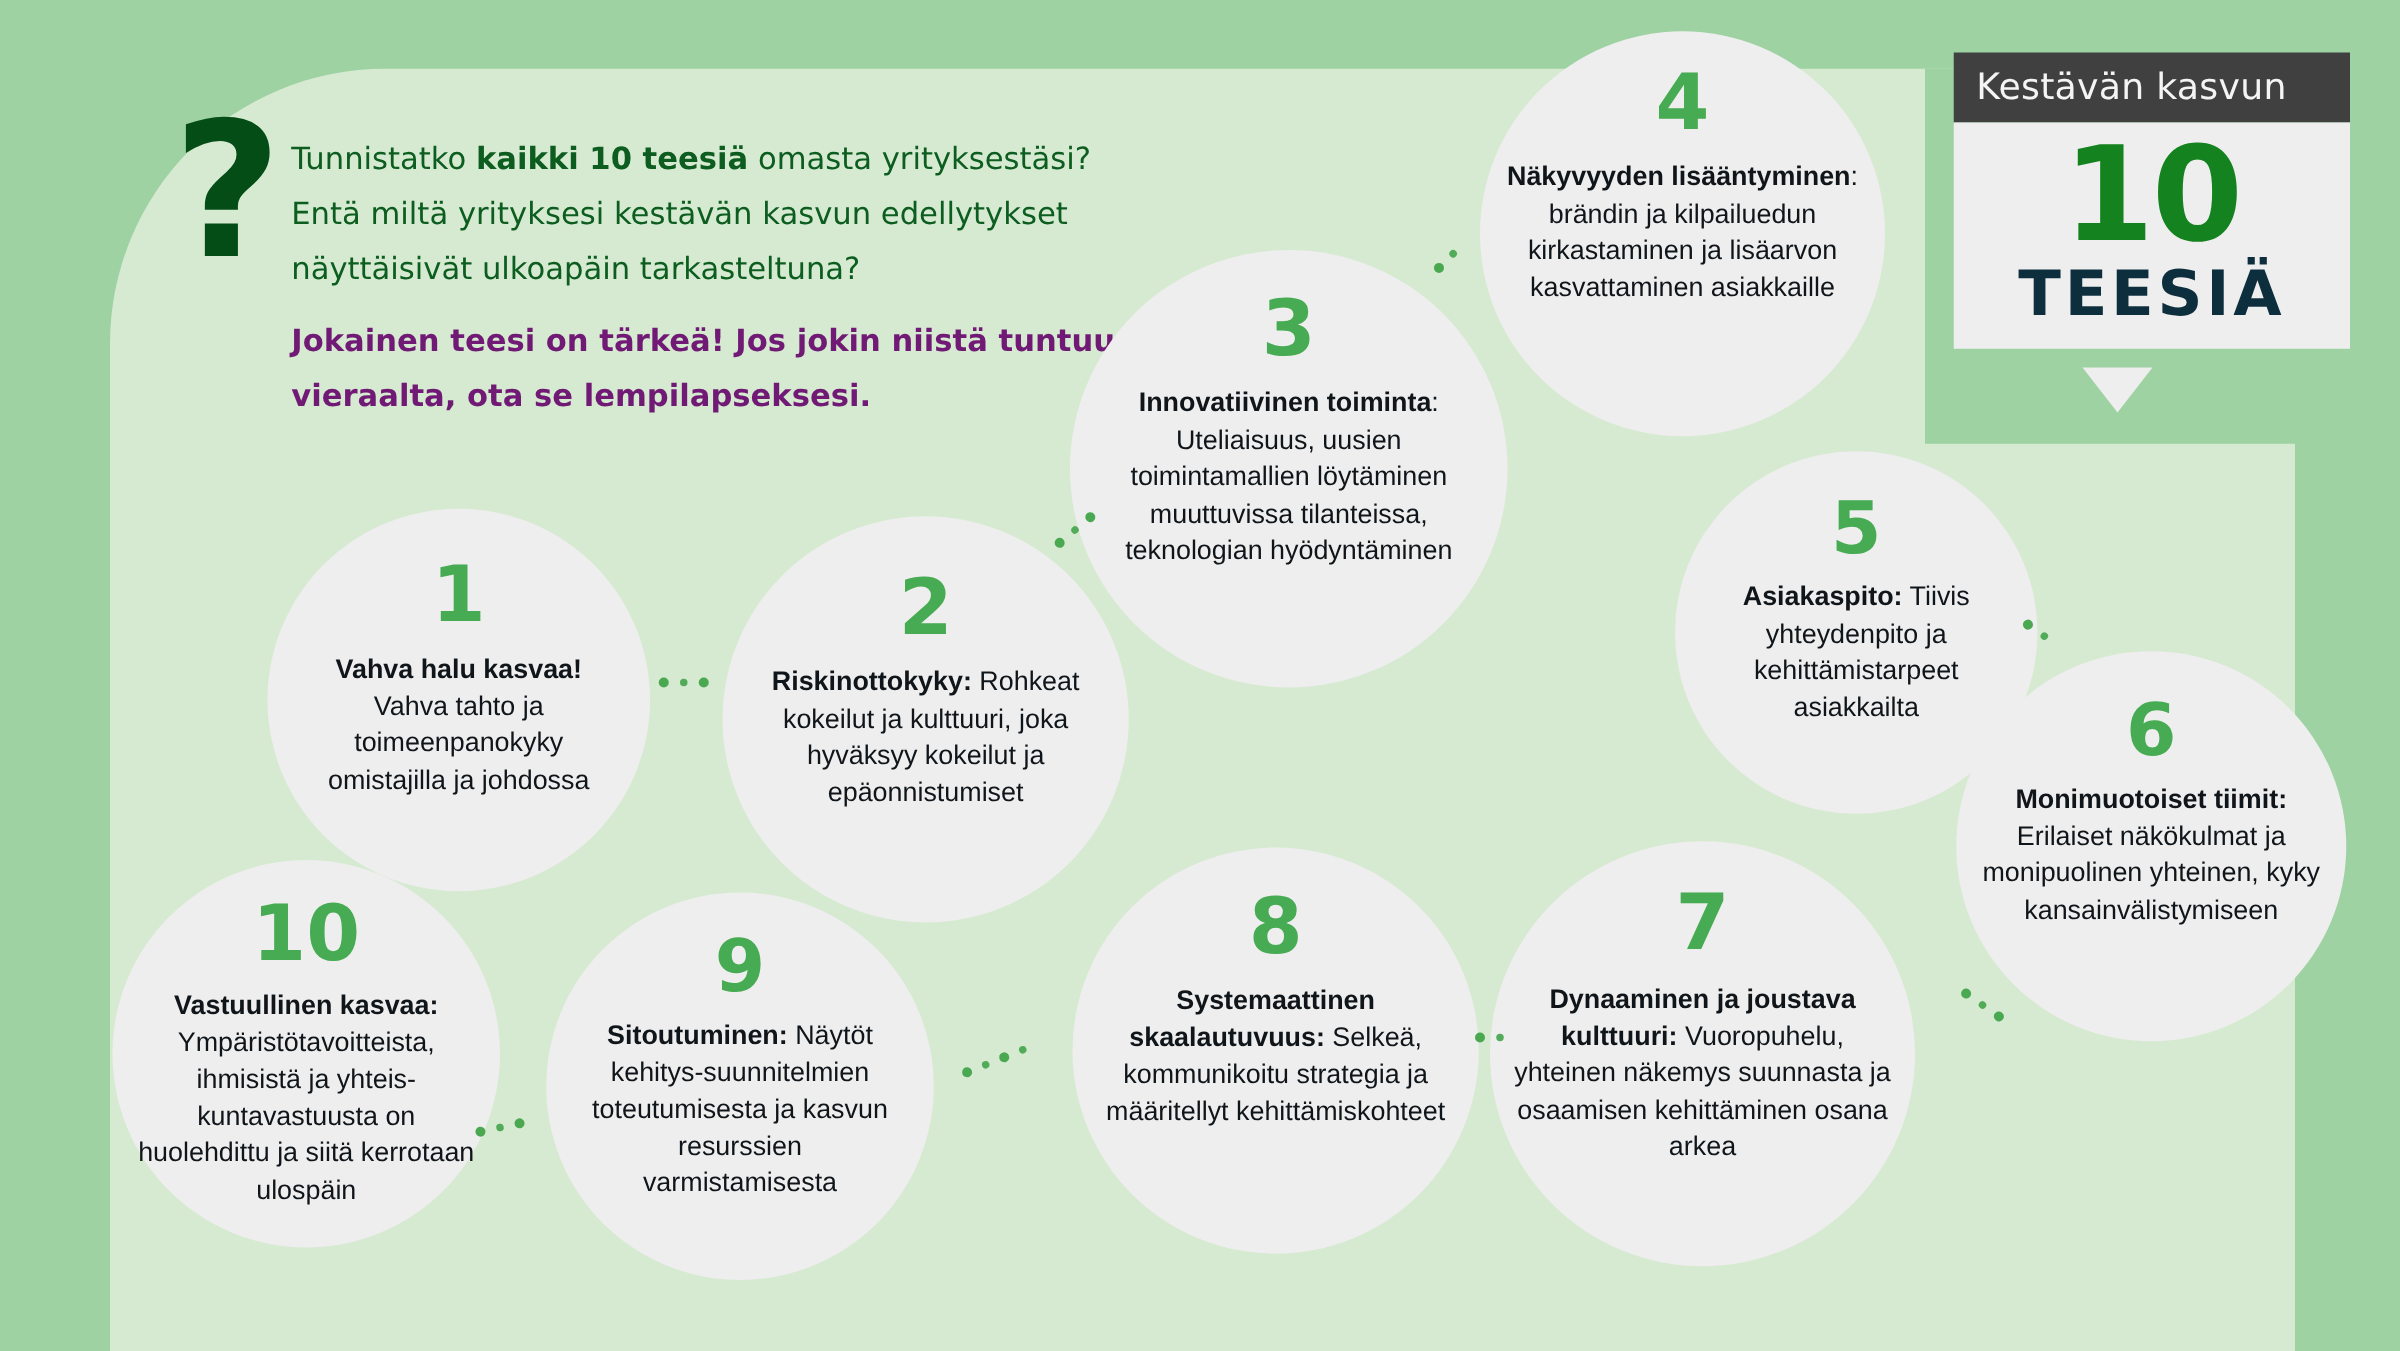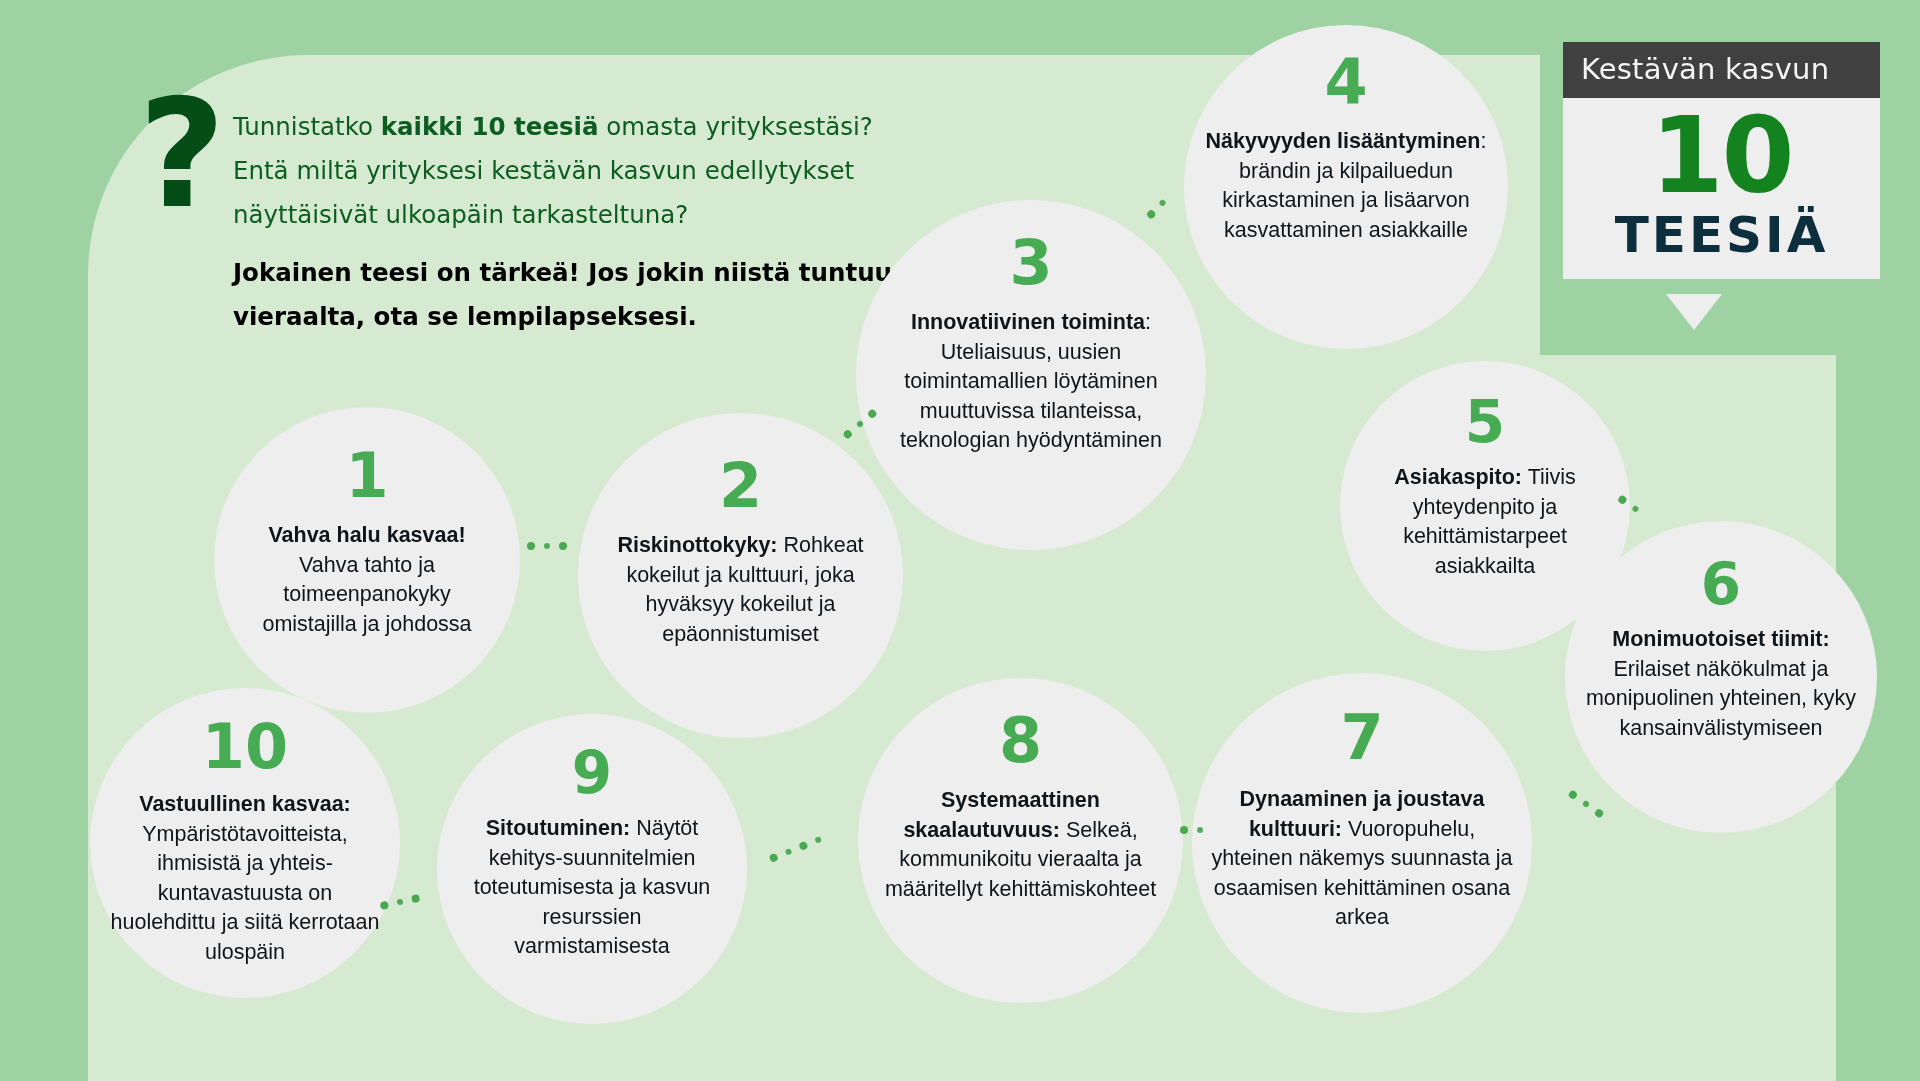--- a/index.html
+++ b/index.html
@@ -40,21 +40,21 @@
     text-align:center;
   }
   .intro{
     position:absolute;left:233px;top:105px;width:660px;
     color:#0c5d1f;
     font-size:24.5px;line-height:44px;
     font-family:"DejaVu Sans", sans-serif;
   }
   .intro b{font-weight:700;color:#0c5d1f;}
   .intro .lead{display:block;}
-  .intro .highlight{display:block;margin-top:14px;font-weight:700;color:#000000;}
+  .intro .highlight{display:block;margin-top:14px;font-weight:700;color:#701a75;}
 
   
   .badge{
     position:absolute;left:1563px;top:42px;
     width:317px;
   }
   .badge-head{
     background:#404040;
     color:#f4f4f4;
     font-size:29px;
@@ -194,21 +194,21 @@
   <div class="circle" style="left:1192px;top:673px;width:340px;height:340px;padding-top:34px;">
     <div class="num" style="font-size:62px;margin-bottom:16px;">7</div>
     <div class="txt" style="width:302px;">
       <b>Dynaaminen ja joustava kulttuuri:</b><span> Vuoropuhelu, yhteinen näkemys suunnasta ja osaamisen kehittäminen osana arkea</span>
     </div>
   </div>
 
   <div class="circle" style="left:858px;top:678px;width:325px;height:325px;padding-top:32px;">
     <div class="num" style="font-size:62px;margin-bottom:14px;">8</div>
     <div class="txt" style="width:272px;">
-      <b>Systemaattinen skaalautuvuus:</b><span> Selkeä, kommunikoitu vieraalta ja määritellyt kehittämiskohteet</span>
+      <b>Systemaattinen skaalautuvuus:</b><span> Selkeä, kommunikoitu strategia ja määritellyt kehittämiskohteet</span>
     </div>
   </div>
 
   <div class="circle" style="left:437px;top:714px;width:310px;height:310px;padding-top:30px;">
     <div class="num" style="font-size:58px;margin-bottom:12px;">9</div>
     <div class="txt" style="width:250px;text-align:center;">
       <b>Sitoutuminen:</b><span> Näytöt kehitys-suunnitelmien toteutumisesta ja kasvun resurssien varmistamisesta</span>
     </div>
   </div>
 

